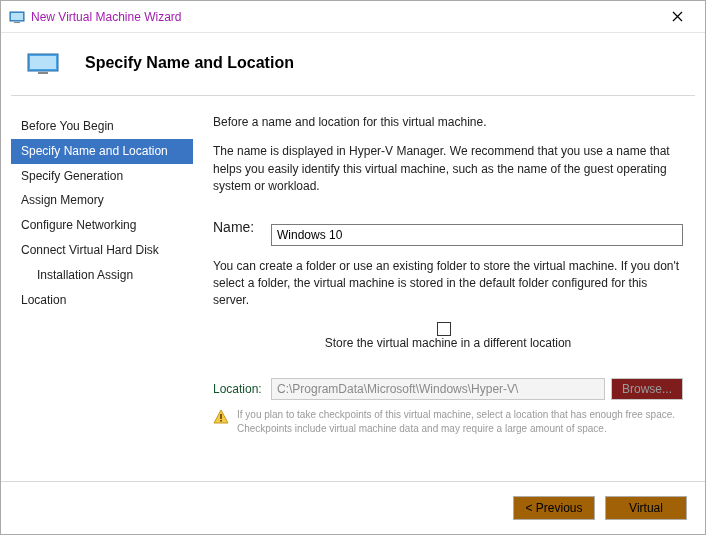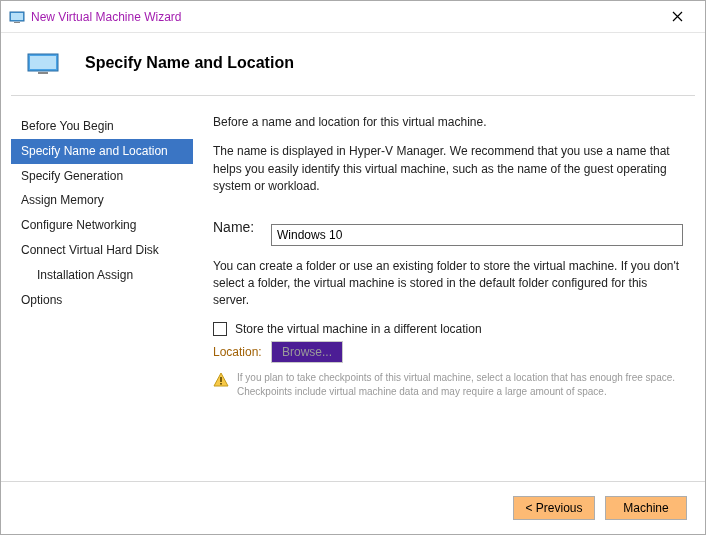--- a/index.html
+++ b/index.html
@@ -16,31 +16,31 @@
 .body { display: flex; flex: 1; padding: 18px 10px 0 10px; overflow: hidden; }
 .sidebar { width: 190px; padding-right: 8px; }
 .step { font-size: 12px; padding: 4px 10px; color: #222; cursor: pointer; line-height: 1.4; }
 .step.active { background: #3a75c4; color: #fff; }
 .step.sub { padding-left: 26px; }
 .content { flex: 1; padding: 0 12px 0 12px; font-size: 12px; color: #222; }
 .content p { margin: 0 0 12px 0; line-height: 1.45; }
 .row { display: flex; align-items: center; margin-bottom: 12px; }
 .label { width: 58px; font-size: 14px; }
 .text-input { flex: 1; height: 22px; border: 1px solid #7a7a7a; padding: 0 5px; font-size: 12px; outline: none; margin-top: 16px; }
-.checkbox-row { display: flex; align-items: center; margin-bottom: 5px; }
+.checkbox-row { display: flex; align-items: center; margin-bottom: 28px; flex-direction: column; }
 .checkbox { width: 14px; height: 14px; border: 1px solid #333; margin-right: 8px; background: #fff; }
 .loc-row { display: flex; align-items: center; margin-bottom: 8px; }
-.loc-label { width: 58px; font-size: 12px; color: #a16207; }
+.loc-label { width: 58px; font-size: 12px; color: #14532d; }
 .loc-input { flex: 1; height: 22px; border: 1px solid #c8c8c8; background: #f4f4f4; padding: 0 5px; font-size: 12px; color: #8a8a8a; margin-right: 6px; }
-.browse-btn { width: 72px; height: 22px; border: 1px solid #c8c8c8; background: #4c1d95; color: #9a9a9a; font-size: 12px; display: flex; align-items: center; justify-content: center; }
+.browse-btn { width: 72px; height: 22px; border: 1px solid #c8c8c8; background: #7f1d1d; color: #9a9a9a; font-size: 12px; display: flex; align-items: center; justify-content: center; }
 .warn-row { display: flex; align-items: flex-start; gap: 8px; }
 .warn-icon { width: 16px; height: 16px; flex-shrink: 0; margin-top: 1px; }
 .warn-text { font-size: 10px; color: #9a9a9a; line-height: 1.45; }
 .footer { border-top: 1px solid #d8d8d8; padding: 14px 18px; display: flex; justify-content: flex-end; gap: 10px; }
-.btn { width: 82px; height: 24px; border: 1px solid #adadad; background: #fdba74; font-size: 12px; display: flex; align-items: center; justify-content: center; cursor: pointer; }
+.btn { width: 82px; height: 24px; border: 1px solid #adadad; background: #a16207; font-size: 12px; display: flex; align-items: center; justify-content: center; cursor: pointer; }
 .btn.default { border: 2px solid #0078d7; }
 </style>
 </head>
 <body>
 
 <div class="window">
 
   <div class="titlebar">
     <span class="titlebar-icon">
       <svg viewBox="0 0 16 16">
@@ -73,56 +73,57 @@
   <div class="body">
 
     <div class="sidebar">
       <div class="step">Before You Begin</div>
       <div class="step active">Specify Name and Location</div>
       <div class="step">Specify Generation</div>
       <div class="step">Assign Memory</div>
       <div class="step">Configure Networking</div>
       <div class="step">Connect Virtual Hard Disk</div>
       <div class="step sub">Installation Assign</div>
-      <div class="step">Options</div>
+      <div class="step">Location</div>
     </div>
 
     <div class="content">
       <p>Before a name and location for this virtual machine.</p>
       <p>The name is displayed in Hyper-V Manager. We recommend that you use a name that helps you easily identify this virtual machine, such as the name of the guest operating system or workload.</p>
 
       <div class="row">
         <div class="label">Name:</div>
         <input class="text-input" type="text" value="Windows 10" style="">
       </div>
 
       <p>You can create a folder or use an existing folder to store the virtual machine. If you don't select a folder, the virtual machine is stored in the default folder configured for this server.</p>
 
       <div class="checkbox-row">
         <div class="checkbox"></div>
         <span>Store the virtual machine in a different location</span>
       </div>
 
       <div class="loc-row">
         <div class="loc-label">Location:</div>
+        <input class="loc-input" type="text" disabled="" value="C:\ProgramData\Microsoft\Windows\Hyper-V\" style="">
         <div class="browse-btn">Browse...</div>
       </div>
 
       <div class="warn-row">
         <span class="warn-icon">
           <svg viewBox="0 0 16 16">
               <path d="M8 1 L15 14 L1 14 Z" fill="#f7c948" stroke="#c49a1a"></path>
               <rect x="7.2" y="5" width="1.6" height="5" fill="#5a4400"></rect>
               <rect x="7.2" y="11" width="1.6" height="1.6" fill="#5a4400"></rect>
             </svg>
         </span>
         <div class="warn-text">If you plan to take checkpoints of this virtual machine, select a location that has enough free space. Checkpoints include virtual machine data and may require a large amount of space.</div>
       </div>
     </div>
 
   </div>
 
   <div class="footer">
     <div class="btn">&lt; Previous</div>
-    <div class="btn">Machine</div>
+    <div class="btn">Virtual</div>
   </div>
 
 </div>
 
 </body></html>

